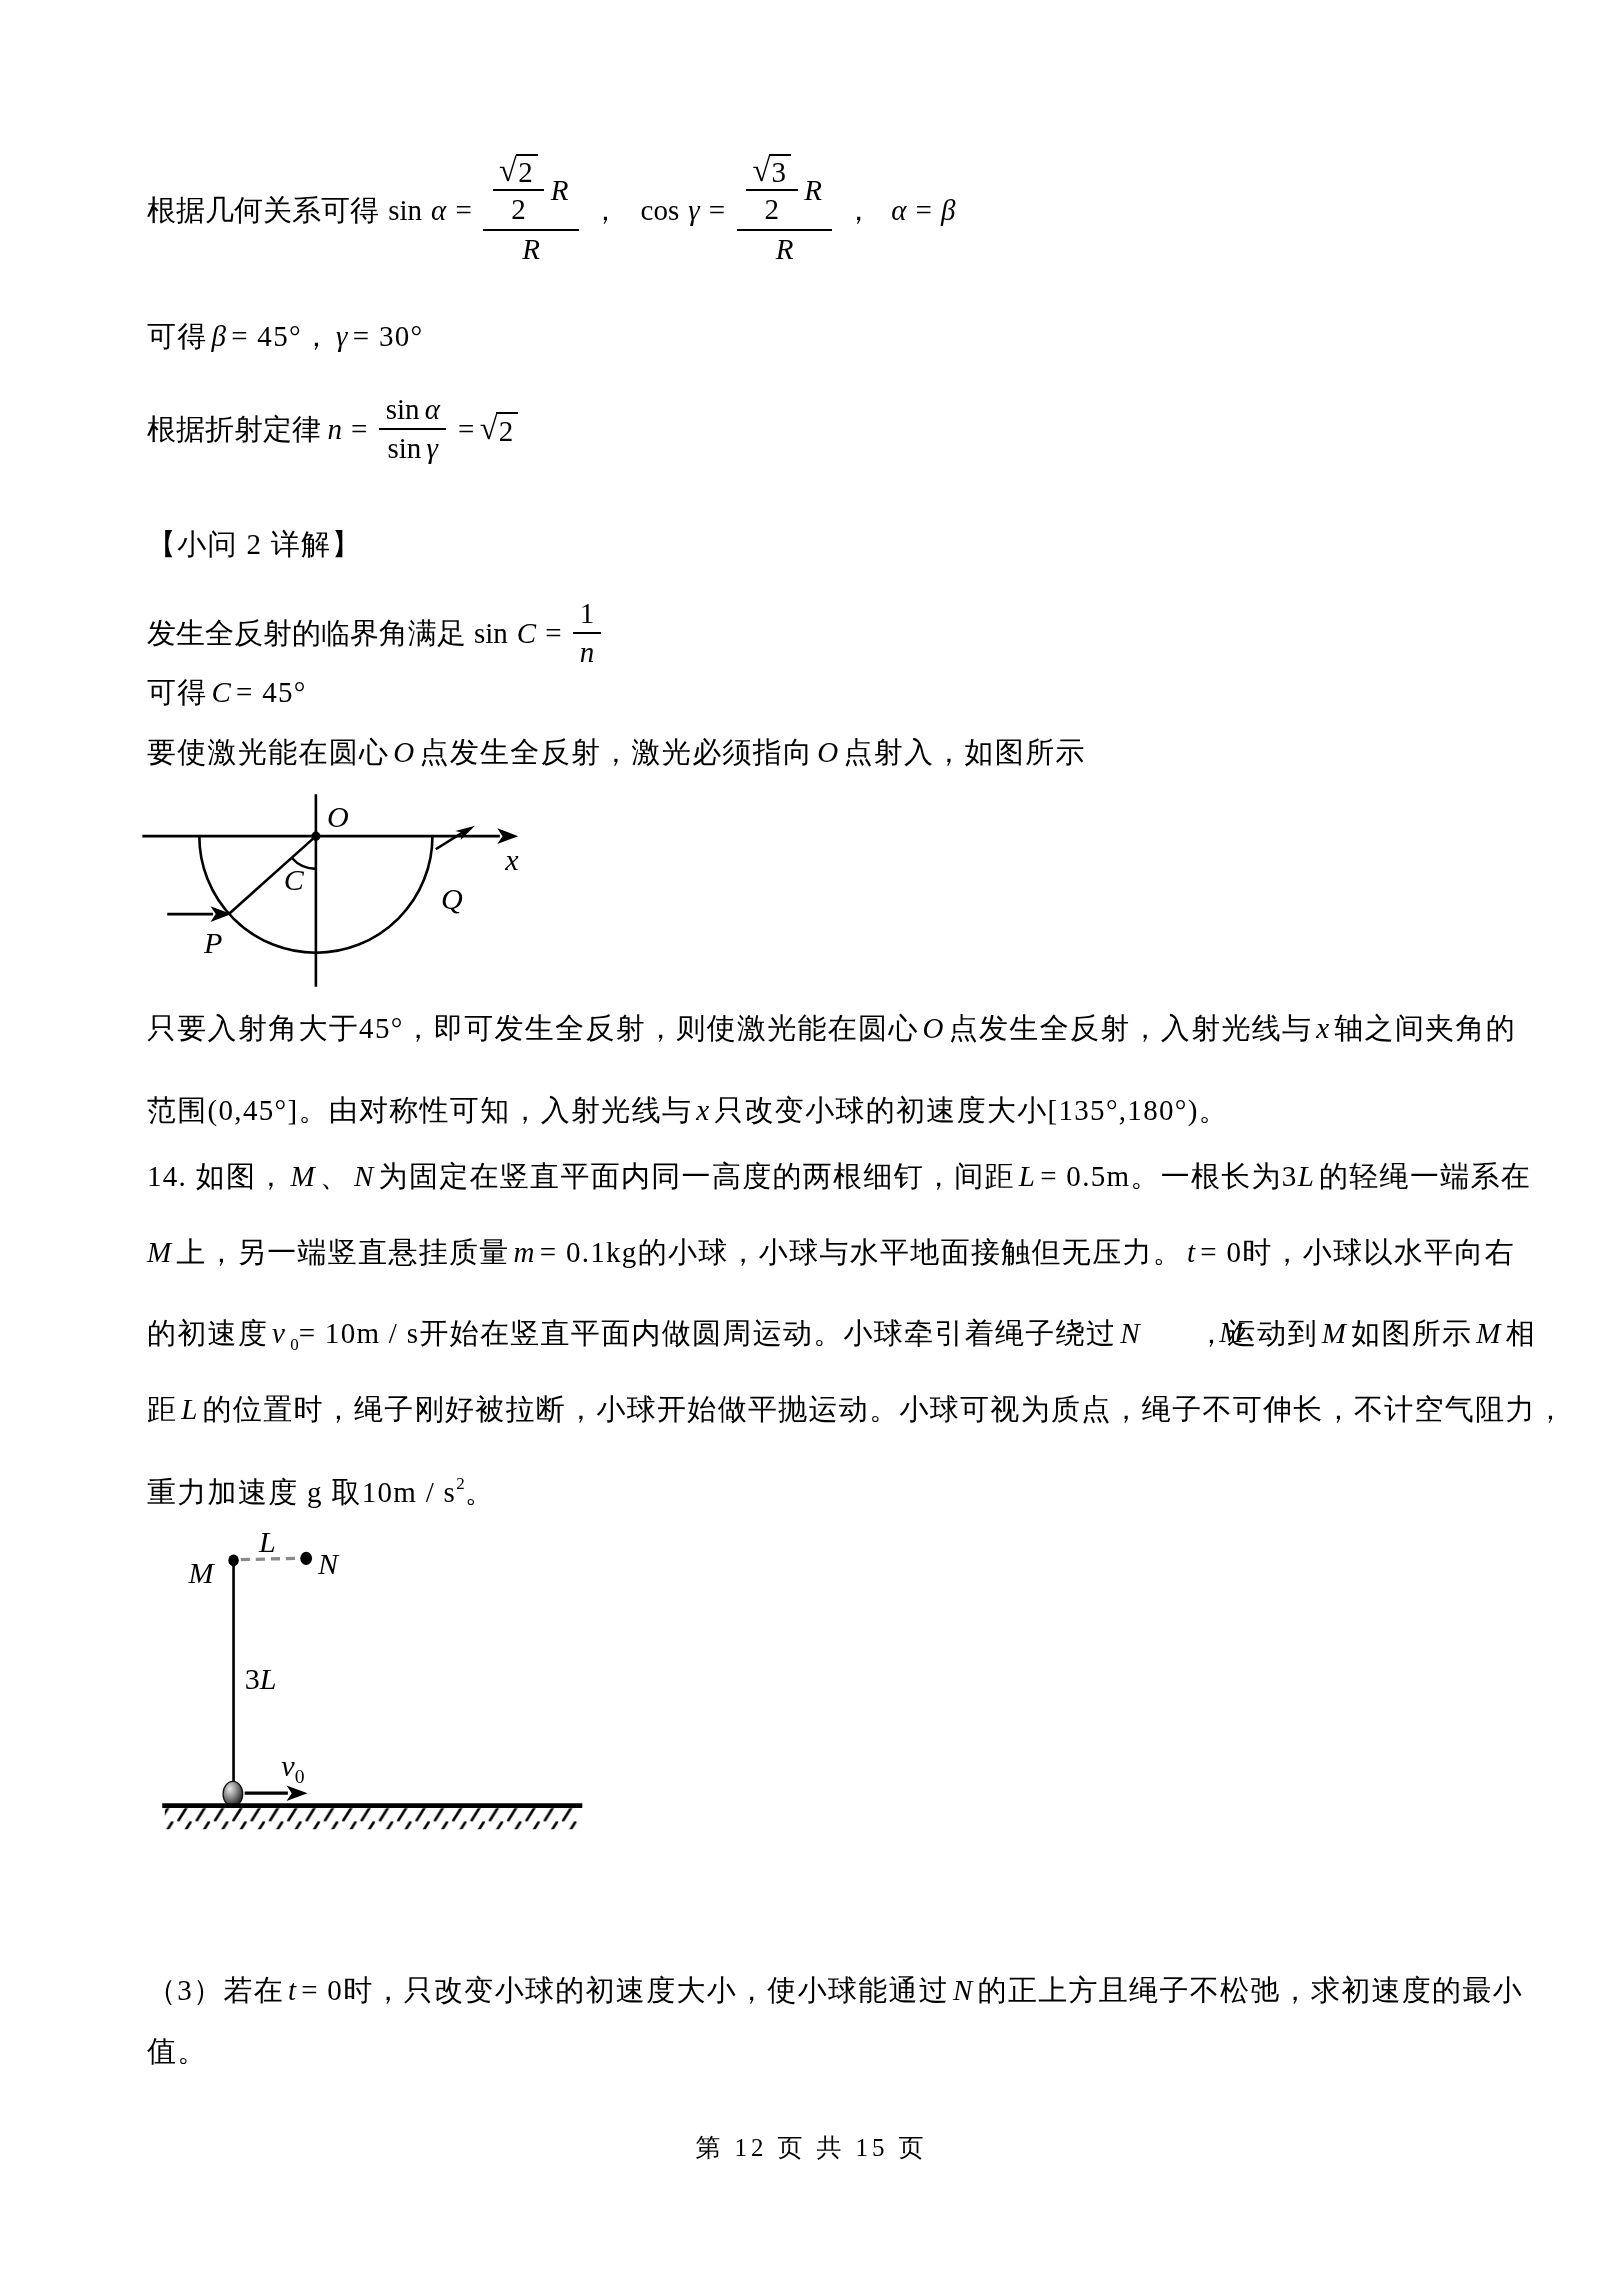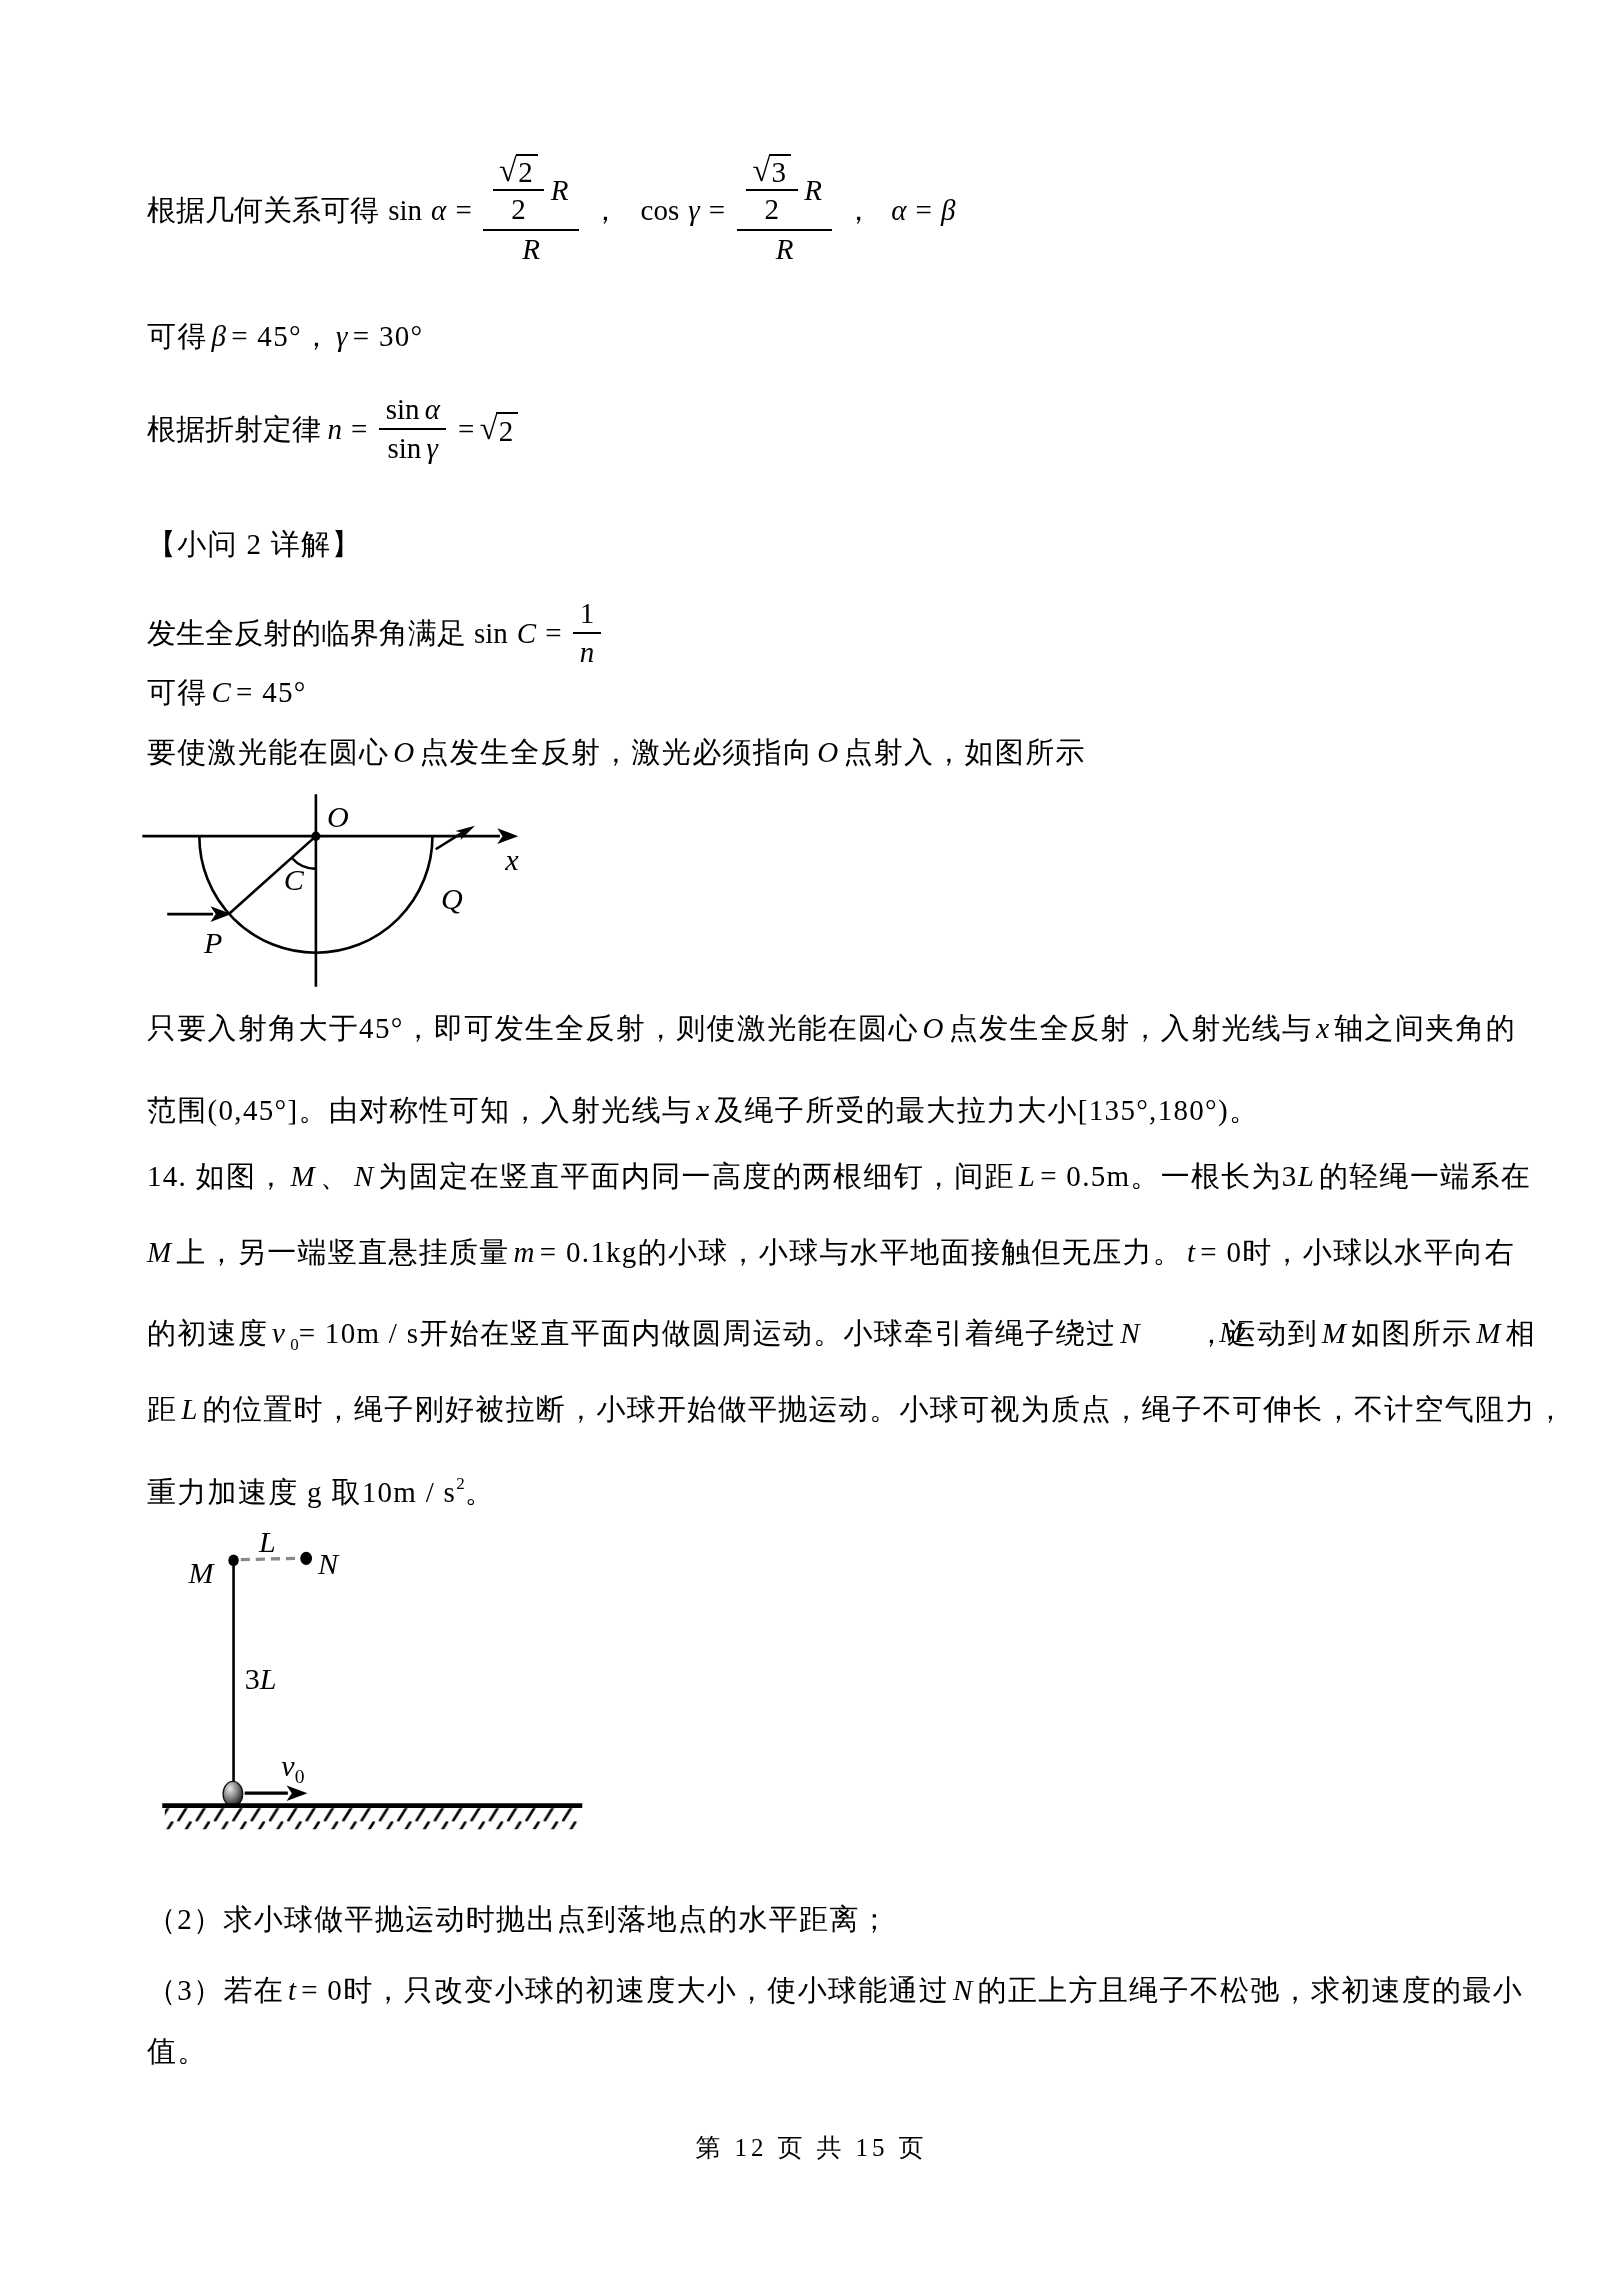--- a/index.html
+++ b/index.html
@@ -158,21 +158,21 @@
     <line class="st" x1="450" y1="92" x2="492" y2="66"></line>
     <polygon class="fill" points="510,56 488,78 491,67 480,64"></polygon>
     <text x="458" y="184">Q</text>
   </svg>
 
   <div class="line" style="top:1009px;">
     <span>只要入射角大于</span><span>45°</span><span>，即可发生全反射，则使激光能在圆心</span><span class="mvar">O</span><span>点发生全反射，入射光线与</span><span class="mvar">x</span><span>轴之间夹角的</span>
   </div>
 
   <div class="line" style="top:1091px;">
-    <span>范围</span><span>(0,45°]</span><span>。由对称性可知，入射光线与</span><span class="mvar">x</span><span>及绳子所受的最大拉力大小</span><span>[135°,180°)</span><span>。</span>
+    <span>范围</span><span>(0,45°]</span><span>。由对称性可知，入射光线与</span><span class="mvar">x</span><span>只改变小球的初速度大小</span><span>[135°,180°)</span><span>。</span>
   </div>
 
   <div class="line" style="top:1157px;">
     <span>14. 如图，</span><span class="mvar">M</span><span>、</span><span class="mvar">N</span><span>为固定在竖直平面内同一高度的两根细钉，间距</span><span class="mvar">L</span><span>= 0.5m</span><span>。一根长为</span><span>3</span><span class="mvar" style="margin-left:0;">L</span><span>的轻绳一端系在</span>
   </div>
 
   <div class="line" style="top:1233px;">
     <span class="mvar" style="margin-left:0;">M</span><span>上，另一端竖直悬挂质量</span><span class="mvar">m</span><span>= 0.1kg</span><span>的小球，小球与水平地面接触但无压力。</span><span class="mvar">t</span><span>= 0</span><span>时，小球以水平向右</span>
   </div>
 
@@ -208,23 +208,20 @@
     <line class="st2" x1="117" y1="52" x2="117" y2="398"></line>
     <text x="134" y="246" font-size="48"><tspan class="upr">3</tspan><tspan>L</tspan></text>
     <ellipse cx="116" cy="406" rx="15" ry="19" fill="url(#ballg)" stroke="#111" stroke-width="2"></ellipse>
     <line class="st2b" x1="134" y1="405" x2="200" y2="405"></line>
     <polygon class="fill" points="230,405 198,393 206,405 198,417"></polygon>
     <text x="190" y="378"><tspan>v</tspan><tspan class="upr" font-size="30" dy="12">0</tspan></text>
     <line x1="8" y1="424" x2="650" y2="424" stroke="#000" stroke-width="7"></line>
     <rect x="12" y="428" width="634" height="32" fill="url(#hatch)"></rect>
   </svg>
 
-  <div class="line" style="top:1900px;">
-    <span>（2）求小球做平抛运动时抛出点到落地点的水平距离；</span>
-  </div>
   <div class="line" style="top:1971px;">
     <span>（3）若在</span><span class="mvar">t</span><span>= 0</span><span>时，只改变小球的初速度大小，使小球能通过</span><span class="mvar">N</span><span>的正上方且绳子不松弛，求初速度的最小</span>
   </div>
   <div class="line" style="top:2032px;">
     <span>值。</span>
   </div>
 
   <div class="footer">
     <span>第 12 页 共 15 页</span>
   </div>

